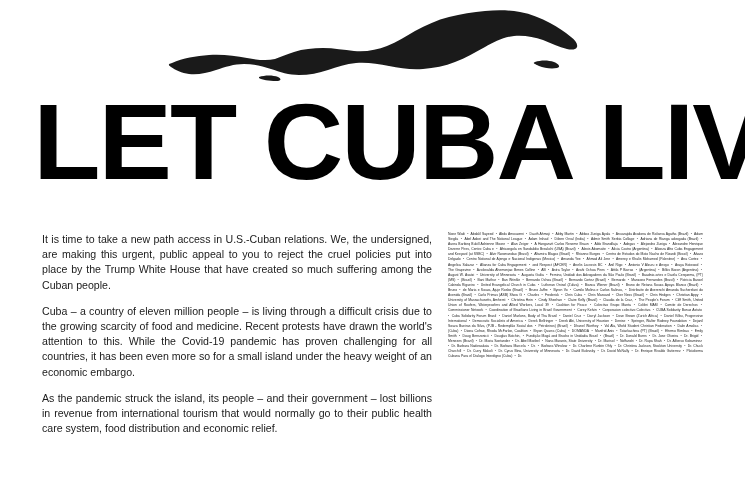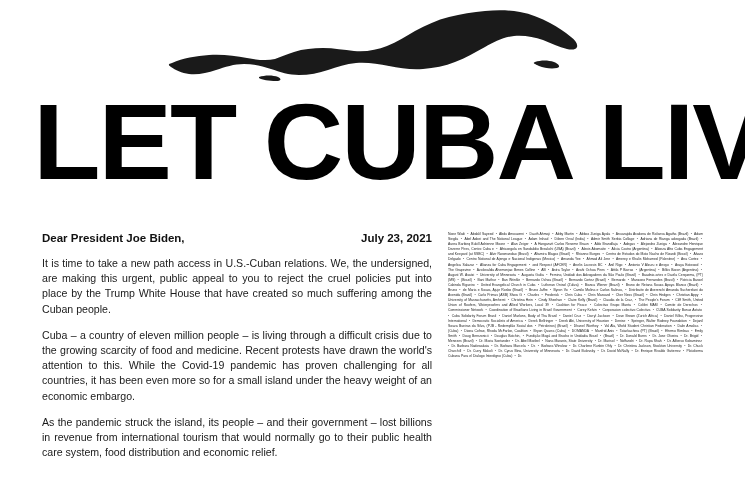--- a/index.html
+++ b/index.html
@@ -153,24 +153,20 @@
       <path fill="#1a1a1a" d="M372 56 C378 54 385 54 391 56 C396 58 398 61 394 62 C388 63 381 62 376 60 C372 58 369 57 372 56 Z"></path>
       <path fill="#1a1a1a" d="M96 71 C102 69 110 69 115 71 C119 73 118 75 113 75 C106 75 99 74 96 72 Z"></path>
     </svg>
   </div>
 
   <div class="headline">LET CUBA LIVE</div>
 
   <div class="content">
 
     <div class="letter-col">
-      <div class="letter-head">
-        <div class="salutation">Dear President Joe Biden,</div>
-        <div class="letter-date">July 23, 2021</div>
-      </div>
 
       <p class="para">It is time to take a new path access in U.S.-Cuban relations. We, the undersigned, are making this urgent, public appeal to you to reject the cruel policies put into place by the Trump White House that have created so much suffering among the Cuban people.</p>
       <p class="para">Cuba – a country of eleven million people – is living through a difficult crisis due to the growing scarcity of food and medicine. Recent protests have drawn the world's attention to this. While the Covid-19 pandemic has proven challenging for all countries, it has been even more so for a small island under the heavy weight of an economic embargo.</p>
       <p class="para">As the pandemic struck the island, its people – and their government – lost billions in revenue from international tourism that would normally go to their public health care system, food distribution and economic relief.</p>
 
     </div>
 
     <div class="signers-col" id="signers"><span>Nane Wadi</span><span class="sep"> • </span><span>Abdalil Sayeed</span><span class="sep"> • </span><span>Abdu Amouweni</span><span class="sep"> • </span><span>Dauth Ahmaji</span><span class="sep"> • </span><span>Abby Martin</span><span class="sep"> • </span><span>Abbas Zuniga Ayala</span><span class="sep"> • </span><span>Anuarajida Aradona de Rafaeva Agatha (Brazil)</span><span class="sep"> • </span><span>Adam Siegila</span><span class="sep"> • </span><span>Abel Adoei and The National League</span><span class="sep"> • </span><span>Adam Irshad</span><span class="sep"> • </span><span>Dileen Orval (India)</span><span class="sep"> • </span><span>Admir Smith Serbia Collage</span><span class="sep"> • </span><span>Adriana de Rianga advogada (Brazil)</span><span class="sep"> • </span><span>Aurea Barbieq Bukill Adrienne Moore</span><span class="sep"> • </span><span>Alan Zeiger</span><span class="sep"> • </span><span>A Hanganvit Carlos Reseme Braun</span><span class="sep"> • </span><span>Aldo Brandilaja</span><span class="sep"> • </span><span>Adegas</span><span class="sep"> • </span><span>Alejandro Zuniga</span><span class="sep"> • </span><span>Alexandre Henrique Dezerre Pires, Centro Cuba e</span><span class="sep"> • </span><span>Africangola en Sandalidio Breakchi (USA) (Brazil)</span><span class="sep"> • </span><span>Alexis Abomaite</span><span class="sep"> • </span><span>Alicia Castro (Argentina)</span><span class="sep"> • </span><span>Alianza Afro Cuba Engagement and Keeyard (at SSBC)</span><span class="sep"> • </span><span>Alvir Rwamandao (Brasil)</span><span class="sep"> • </span><span>Altamira Blagas (Brazil)</span><span class="sep"> • </span><span>Rhianno Burges</span><span class="sep"> • </span><span>Centro de Estudos do Mato Nacho de Rizardi (Brasil)</span><span class="sep"> • </span><span>Alvaro Delgado</span><span class="sep"> • </span><span>Centro National de Ajengo e Nacional Indigenas (Mexico)</span><span class="sep"> • </span><span>Amanda Yee</span><span class="sep"> • </span><span>Ahmad Ali Jere</span><span class="sep"> • </span><span>Amerey e Khalis Mohamed (Palestine)</span><span class="sep"> • </span><span>Ana Cortez</span><span class="sep"> • </span><span>Angelica Salazar</span><span class="sep"> • </span><span>Alianza for Cuba Engagement</span><span class="sep"> • </span><span>and Respect (AFCER)</span><span class="sep"> • </span><span>Anelis Lacrosis BC</span><span class="sep"> • </span><span>Anil Rigo</span><span class="sep"> • </span><span>Antonio V Alzuru e Arroyo</span><span class="sep"> • </span><span>Araya Eatwood</span><span class="sep"> • </span><span>The Grapevine</span><span class="sep"> • </span><span>Azolovaldia Ahemonjao Benes Colline</span><span class="sep"> • </span><span>AB</span><span class="sep"> • </span><span>Astra Taylor</span><span class="sep"> • </span><span>Avahi Ochoa Pires</span><span class="sep"> • </span><span>Attila P Barras</span><span class="sep"> • </span><span>(Argentina)</span><span class="sep"> • </span><span>Bilkis Baron (Argentina)</span><span class="sep"> • </span><span>August W. Asatzi</span><span class="sep"> • </span><span>University of Minnesota</span><span class="sep"> • </span><span>Augusta Guilia</span><span class="sep"> • </span><span>Fernino, Unidadi dos Advogadens da São Paulo (Brasil)</span><span class="sep"> • </span><span>Baadnia artes e Davila Cerquema, (PT) (MS)</span><span class="sep"> • </span><span>(Brazil)</span><span class="sep"> • </span><span>Bani Mathur</span><span class="sep"> • </span><span>Ban Wrinkle</span><span class="sep"> • </span><span>Bernardo Ochoa (Brazil)</span><span class="sep"> • </span><span>Bernardo Cortez (Brazil)</span><span class="sep"> • </span><span>Bernardo</span><span class="sep"> • </span><span>Manzano Fernandes (Brasil)</span><span class="sep"> • </span><span>Patricia Bassel Cabinda Rigueiro</span><span class="sep"> • </span><span>United Evangelical Church in Cuba</span><span class="sep"> • </span><span>Lutheran Onisol (Zuliza)</span><span class="sep"> • </span><span>Bianca Wiener (Brazil)</span><span class="sep"> • </span><span>Bruno de Retana Souza Apoya Blanco (Brazil)</span><span class="sep"> • </span><span>Bruno</span><span class="sep"> • </span><span>de Maria e Souza, Ajuje Rosbo (Brazil)</span><span class="sep"> • </span><span>Bruno Jaffre</span><span class="sep"> • </span><span>Byron Vo</span><span class="sep"> • </span><span>Camilo Molina e Carlos Salinas,</span><span class="sep"> • </span><span>Distribuite de Averenchi Amanda Sucherelani do Avenida (Brasil)</span><span class="sep"> • </span><span>Carlo Primas (ASB) Shaw G</span><span class="sep"> • </span><span>Charles</span><span class="sep"> • </span><span>Frederick</span><span class="sep"> • </span><span>Chris Cuba</span><span class="sep"> • </span><span>Chris Massard</span><span class="sep"> • </span><span>Cher Ness (Brazil)</span><span class="sep"> • </span><span>Chris Hedges</span><span class="sep"> • </span><span>Christian Appy</span><span class="sep"> • </span><span>University of Massachusetts, Amherst</span><span class="sep"> • </span><span>Christina Hein</span><span class="sep"> • </span><span>Cindy Sheehan</span><span class="sep"> • </span><span>Claire Kelly (Brasil)</span><span class="sep"> • </span><span>Claudia de la Cruz,</span><span class="sep"> • </span><span>The People's Forum</span><span class="sep"> • </span><span>Cliff Smith, United Union of Roofers, Waterproofers and Allied Workers, Local 39</span><span class="sep"> • </span><span>Coalition for Peace</span><span class="sep"> • </span><span>Colectivo Grupo Manta</span><span class="sep"> • </span><span>Colibri MAM</span><span class="sep"> • </span><span>Comite de Derechos</span><span class="sep"> • </span><span>Commissioner Network</span><span class="sep"> • </span><span>Coordination of Brazilians Living in Brazil Government</span><span class="sep"> • </span><span>Corey Kelvin</span><span class="sep"> • </span><span>Corporacion colectivo Colectiva</span><span class="sep"> • </span><span>CUBA Solidarity Bonuz Astuto</span><span class="sep"> • </span><span>Cuba Solidarity Forum Brasil</span><span class="sep"> • </span><span>Daniel Marlons, Body of Tha Brasil</span><span class="sep"> • </span><span>Daniel Cruz</span><span class="sep"> • </span><span>Darryl Jackson</span><span class="sep"> • </span><span>Dave Brown (Zurich Africa)</span><span class="sep"> • </span><span>Daniel Kilbu, Progressive International</span><span class="sep"> • </span><span>Democratic Socialists of America</span><span class="sep"> • </span><span>Derek Bellringer</span><span class="sep"> • </span><span>Derek Abi, University of Houston</span><span class="sep"> • </span><span>Denise</span><span class="sep"> • </span><span>Springer, Walter Rodney Foundation</span><span class="sep"> • </span><span>Dejanil Souza Bueiras da Silva, (PJB - Redemplão Social dos</span><span class="sep"> • </span><span>Petroleiros) (Brazil)</span><span class="sep"> • </span><span>Dhanel Worthey</span><span class="sep"> • </span><span>Val Ala, World Student Christian Federation</span><span class="sep"> • </span><span>Dalin Amalica</span><span class="sep"> • </span><span>(Cuba)</span><span class="sep"> • </span><span>Diana Cofrae, Rhoda McFarlan, Coalition</span><span class="sep"> • </span><span>Bryon Quarra (Cuba)</span><span class="sep"> • </span><span>DOMANDA</span><span class="sep"> • </span><span>Manfrid Anis</span><span class="sep"> • </span><span>Tatarkachina (PT) (Brazil)</span><span class="sep"> • </span><span>Efremo Rimbau</span><span class="sep"> • </span><span>Emily Smith</span><span class="sep"> • </span><span>Doug Bernzonicii</span><span class="sep"> • </span><span>Douglas Batchin,</span><span class="sep"> • </span><span>Fundição Magá and Brucho in Unidadia Brazil</span><span class="sep"> • </span><span>(Brazil)</span><span class="sep"> • </span><span>Dr. Donald Burns</span><span class="sep"> • </span><span>Dr. Jose Oliveira</span><span class="sep"> • </span><span>Dr. Brigid</span><span class="sep"> • </span><span>Menezes (Brazil)</span><span class="sep"> • </span><span>Dr. Maria Santander</span><span class="sep"> • </span><span>Dr. Abel Maribel</span><span class="sep"> • </span><span>Nana Maranis, State University</span><span class="sep"> • </span><span>Dr. Marisol</span><span class="sep"> • </span><span>Noffandri</span><span class="sep"> • </span><span>Dr. Rupa Shah</span><span class="sep"> • </span><span>Dr. Alfonso Kobaminez</span><span class="sep"> • </span><span>Dr. Barbara Nadowakaia</span><span class="sep"> • </span><span>Dr. Barbara Marcela</span><span class="sep"> • </span><span>Dr.</span><span class="sep"> • </span><span>Barbara Winslow</span><span class="sep"> • </span><span>Dr. Charlene Runbin Ohly</span><span class="sep"> • </span><span>Dr. Christina Jackson, Stockton University</span><span class="sep"> • </span><span>Dr. Chuck Churchill</span><span class="sep"> • </span><span>Dr. Curry Makoli</span><span class="sep"> • </span><span>Dr. Cyrus Bina, University of Minnesota</span><span class="sep"> • </span><span>Dr. David Bulovsky</span><span class="sep"> • </span><span>Dr. David McNally</span><span class="sep"> • </span><span>Dr. Enrique Rivaldo Gutierrez</span><span class="sep"> • </span><span>Plataforma Cubana Para el Dialogo Interdigno (Cuba)</span><span class="sep"> • </span><span>Dr.</span></div>
 
   </div>

